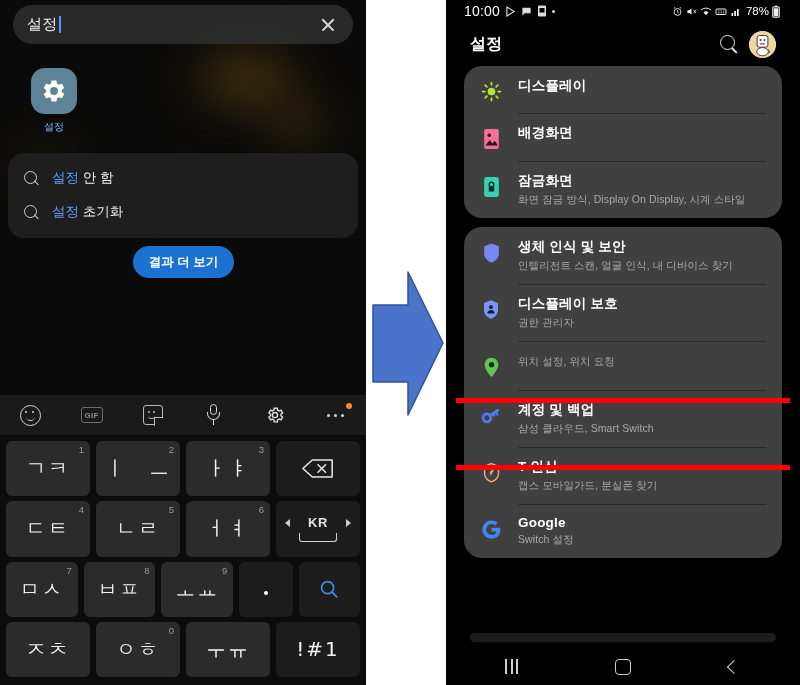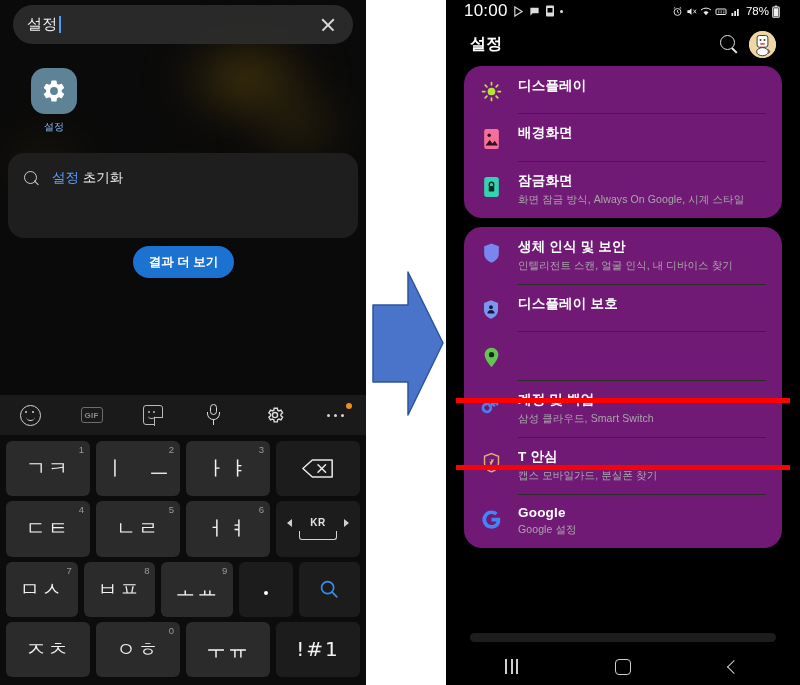--- a/index.html
+++ b/index.html
@@ -127,21 +127,21 @@
   }
   .key.dark { background:#1c1c1c; }
   .key .glyph { color:#f2f2f2; font-size:20px; letter-spacing:2px; font-family:"DejaVu Sans", sans-serif; }
   .key .num { position:absolute; right:6px; top:3px; font-size:9.5px; color:#9a9a9a; }
   .key.period .dot { width:4px; height:4px; border-radius:50%; background:#fff; margin-top:8px; }
   .key.search-key { flex:0.85; background:#1c1c1c; }
   .key.period { flex:0.75; background:#1c1c1c; }
   .bksp-ico { width:34px; height:21px; position:relative; }
   .space-key { background:#1c1c1c; flex-direction:column; gap:3px; }
   .space-top { display:flex; align-items:center; justify-content:center; gap:18px; width:100%; }
-  .space-top .kr { font-size:10px; color:#e2e2e2; font-weight:bold; letter-spacing:.5px;}
+  .space-top .kr { font-size:13px; color:#e2e2e2; font-weight:bold; letter-spacing:.5px;}
   .tri { width:0; height:0; border-top:4px solid transparent; border-bottom:4px solid transparent; }
   .tri.l { border-right:5px solid #cfcfcf; }
   .tri.r { border-left:5px solid #cfcfcf; }
   .space-bar { width:38px; height:9px; border:1.6px solid #d4d4d4; border-top:none; border-radius:0 0 3px 3px; }
 
   
   .arrow-wrap { position:absolute; left:366px; top:0; width:80px; height:685px; background:#fff; }
 
   
   .right-panel {
@@ -150,37 +150,37 @@
   .phone-screen {
     position:absolute; left:10px; top:0; width:334px; height:685px; background:#000;
     overflow:hidden;
   }
   .status-bar {
     height:22px; display:flex; align-items:center; padding: 0 10px 0 8px; gap:5px;
     color:#fff; font-size:11px;
   }
   .sb-left { display:flex; align-items:center; gap:5px; flex:1; }
   .sb-right { display:flex; align-items:center; gap:3px; }
-  .sb-time { font-size:17px; letter-spacing:.2px; }
+  .sb-time { font-size:14px; letter-spacing:.2px; }
   .sb-pct { font-size:11.5px; margin-left:1px; }
 
   .app-header {
     height:44px; display:flex; align-items:center; padding: 0 14px; gap:10px;
   }
   .app-title { flex:1; color:#fff; font-size:16px; font-weight:bold; letter-spacing:.3px; }
   .hdr-search { width:20px; height:20px; position:relative; cursor:pointer; }
   .hdr-search::before { content:""; position:absolute; left:1px; top:1px; width:13px; height:13px; border:1.6px solid #e6e6e6; border-radius:50%; }
   .hdr-search::after { content:""; position:absolute; left:12.5px; top:12.5px; width:7px; height:1.6px; background:#e6e6e6; transform:rotate(45deg); transform-origin:left center; }
   .avatar {
     width:27px; height:27px; border-radius:50%; background:#f2d9a0;
     display:flex; align-items:center; justify-content:center; overflow:hidden; cursor:pointer;
   }
 
   .settings-group {
-    background:#701a75; border-radius:18px; margin: 0 8px 9px 8px; overflow:hidden;
+    background:#404040; border-radius:18px; margin: 0 8px 9px 8px; overflow:hidden;
   }
   .srow {
     display:flex; align-items:flex-start; padding: 11px 0 11px 0; cursor:pointer; position:relative;
   }
   .srow + .srow::before {
     content:""; position:absolute; left:54px; right:16px; top:0; height:1px; background:#2b2b2b;
   }
   .srow .ic {
     width:54px; flex:0 0 54px; display:flex; align-items:flex-start; justify-content:center; padding-top:4px;
   }
@@ -229,20 +229,24 @@
     <div class="app-result">
       <div class="app-icon">
         <svg width="26" height="26" viewBox="0 0 24 24" aria-hidden="true">
           <path fill="#ffffff" d="M19.14 12.94a7.1 7.1 0 0 0 .06-.94 7.1 7.1 0 0 0-.06-.94l2.03-1.58a.5.5 0 0 0 .12-.63l-1.92-3.32a.5.5 0 0 0-.6-.22l-2.39.96a7.2 7.2 0 0 0-1.63-.94l-.36-2.54a.5.5 0 0 0-.5-.42h-3.84a.5.5 0 0 0-.5.42l-.36 2.54c-.59.24-1.13.56-1.63.94l-2.39-.96a.5.5 0 0 0-.6.22L2.65 8.85a.5.5 0 0 0 .12.63l2.03 1.58a7.1 7.1 0 0 0 0 1.88L2.77 14.5a.5.5 0 0 0-.12.63l1.92 3.32a.5.5 0 0 0 .6.22l2.39-.96c.5.38 1.04.7 1.63.94l.36 2.54a.5.5 0 0 0 .5.42h3.84a.5.5 0 0 0 .5-.42l.36-2.54c.59-.24 1.13-.56 1.63-.94l2.39.96a.5.5 0 0 0 .6-.22l1.92-3.32a.5.5 0 0 0-.12-.63l-2.03-1.56zM12 15.6A3.6 3.6 0 1 1 15.6 12 3.6 3.6 0 0 1 12 15.6z"></path>
         </svg>
       </div>
       <div class="app-label">설정</div>
     </div>
 
     <div class="suggest-box">
+      <div class="suggest-row">
+        <span class="mag"></span>
+        <span class="suggest-text"><span class="hl">설정</span><span> 안 함</span></span>
+      </div>
       <div class="suggest-row">
         <span class="mag"></span>
         <span class="suggest-text"><span class="hl">설정</span><span> 초기화</span></span>
       </div>
     </div>
 
     <div class="more-btn">결과 더 보기</div>
 
     <div class="kb-toolbar">
       <div class="kb-tool">
@@ -467,21 +471,21 @@
         <div class="srow">
           <div class="ic">
             <svg width="19" height="22" viewBox="0 0 20 24" aria-hidden="true">
               <rect x="2" y="1" width="16" height="22" rx="3" fill="#35d1b0"></rect>
               <rect x="7" y="11" width="6" height="6" rx="1" fill="#0b2a24"></rect>
               <path d="M7.6 11V9.2a2.4 2.4 0 0 1 4.8 0V11" fill="none" stroke="#0b2a24" stroke-width="1.6"></path>
             </svg>
           </div>
           <div class="txt">
             <div class="t1">잠금화면</div>
-            <div class="t2">화면 잠금 방식, Always On Google, 시계 스타일</div>
+            <div class="t2">화면 잠금 방식, Display On Display, 시계 스타일</div>
           </div>
         </div>
       </div>
 
       <div class="settings-group">
         <div class="srow">
           <div class="ic">
             <svg width="19" height="22" viewBox="0 0 20 24" aria-hidden="true">
               <path d="M10 1.5 18 4.5v8c0 5-3.4 8.3-8 10-4.6-1.7-8-5-8-10v-8z" fill="#7b85f0"></path>
             </svg>
@@ -494,30 +498,32 @@
         <div class="srow">
           <div class="ic">
             <svg width="18" height="21" viewBox="0 0 20 24" aria-hidden="true">
               <path d="M10 1.5 18 4.5v8c0 5-3.4 8.3-8 10-4.6-1.7-8-5-8-10v-8z" fill="#7b95f0"></path>
               <circle cx="10" cy="9.3" r="2.2" fill="#10183a"></circle>
               <path d="M5.9 16.5c0-2.4 1.9-3.8 4.1-3.8s4.1 1.4 4.1 3.8z" fill="#10183a"></path>
             </svg>
           </div>
           <div class="txt">
             <div class="t1">디스플레이 보호</div>
+            <div class="t2">권한 관리자</div>
           </div>
         </div>
         <div class="srow">
           <div class="ic">
             <svg width="19" height="23" viewBox="0 0 20 24" aria-hidden="true">
               <path d="M10 1.8c-4 0-7.2 3.2-7.2 7.2 0 5.4 7.2 13 7.2 13s7.2-7.6 7.2-13c0-4-3.2-7.2-7.2-7.2z" fill="#63c452"></path>
               <circle cx="10" cy="9" r="2.8" fill="#0f2a10"></circle>
             </svg>
           </div>
           <div class="txt">
+            <div class="t2">위치 설정, 위치 요청</div>
           </div>
         </div>
         <div class="srow">
           <div class="ic">
             <svg width="22" height="20" viewBox="0 0 24 22" aria-hidden="true">
               <g transform="rotate(-35 12 11)">
                 <circle cx="6.5" cy="11" r="4.3" fill="none" stroke="#4a7ef0" stroke-width="3.1"></circle>
                 <path d="M10.8 11H21" stroke="#4a7ef0" stroke-width="3.1" stroke-linecap="round"></path>
                 <path d="M18 11v3.4M14.6 11v2.6" stroke="#4a7ef0" stroke-width="2.6" stroke-linecap="round"></path>
               </g>
@@ -545,21 +551,21 @@
           <div class="ic">
             <svg width="21" height="21" viewBox="0 0 24 24" aria-hidden="true">
               <path d="M22 12.2c0-.8-.07-1.5-.2-2.2H12v4.2h5.7a4.9 4.9 0 0 1-2.1 3.2v2.7h3.4A10 10 0 0 0 22 12.2z" fill="#4285f4"></path>
               <path d="M12 22.5c2.8 0 5.2-.95 6.9-2.5l-3.4-2.7c-.95.64-2.15 1-3.5 1a6.1 6.1 0 0 1-5.75-4.2H2.8v2.8A10.4 10.4 0 0 0 12 22.5z" fill="#4285f4"></path>
               <path d="M6.25 14.1a6.2 6.2 0 0 1 0-4V7.3H2.8a10.4 10.4 0 0 0 0 9.4z" fill="#4285f4"></path>
               <path d="M12 5.8c1.55 0 2.95.54 4.05 1.6l3-3A10.1 10.1 0 0 0 12 1.6 10.4 10.4 0 0 0 2.8 7.3l3.45 2.8A6.1 6.1 0 0 1 12 5.8z" fill="#4285f4"></path>
             </svg>
           </div>
           <div class="txt">
             <div class="t1">Google</div>
-            <div class="t2">Google 설정</div>
+            <div class="t2">Switch 설정</div>
           </div>
         </div>
       </div>
 
       <div class="highlight-box"></div>
 
       <div class="home-pill"></div>
 
       <div class="navbar">
         <div class="navbtn">

